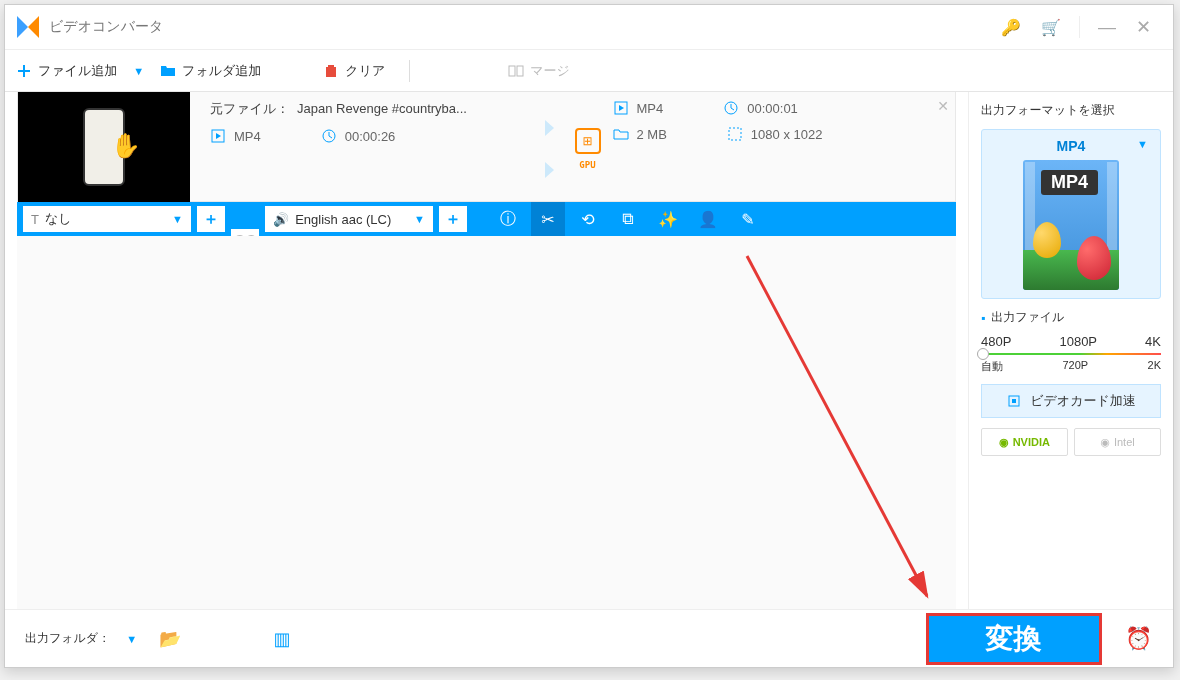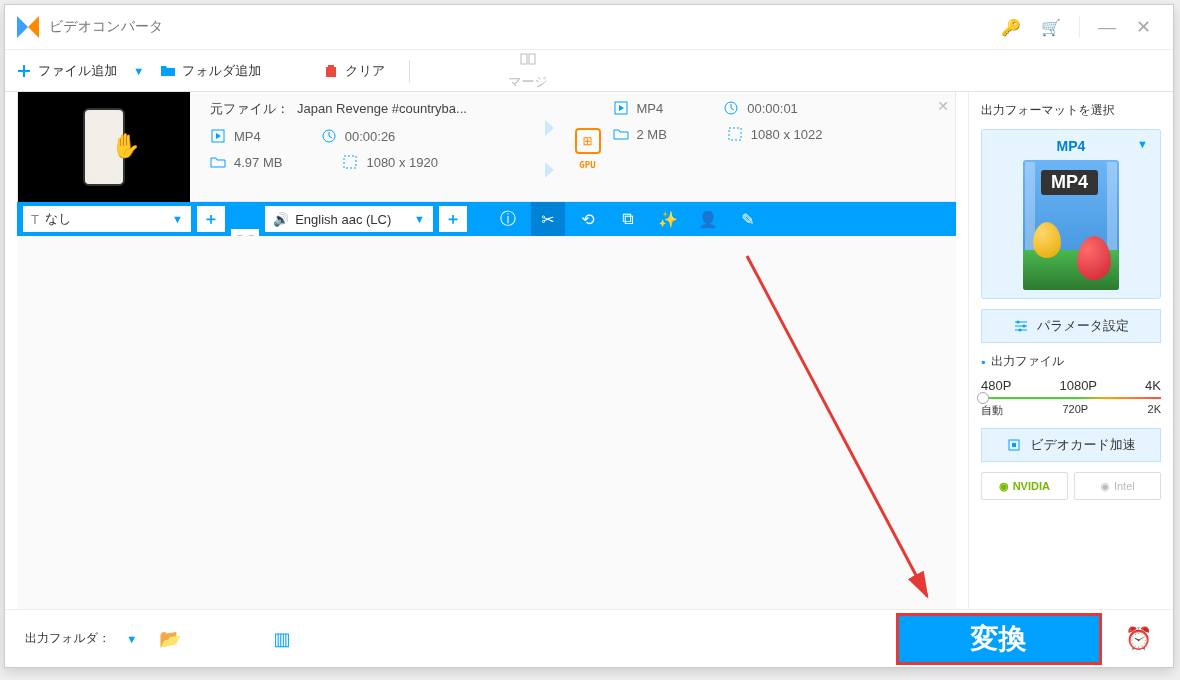--- a/index.html
+++ b/index.html
@@ -14,21 +14,21 @@
 .titlebar .icon { color: #ccc; font-size: 16px; padding: 0 10px; cursor: pointer; }
 .titlebar .icon.pink { color: #f5a9c0; }
 .titlebar .sep { width: 1px; height: 22px; background: #eee; margin: 0 8px; }
 .titlebar .winbtn { color: #aaa; font-size: 18px; padding: 0 10px; cursor: pointer; }
 .toolbar { height: 42px; display: flex; align-items: center; padding: 0 5px; border-bottom: 1px solid #e5e5e5; font-size: 13px; }
 .toolbar .tbtn { display: flex; align-items: center; gap: 6px; color: #333; padding: 4px 6px; cursor: pointer; }
 .toolbar .tbtn.plus svg { color: #00a0ff; }
 .toolbar .tbtn.folder svg { color: #00a0ff; }
 .toolbar .caret { color: #00a0ff; font-size: 11px; margin: 0 10px; cursor: pointer; }
 .toolbar .trash svg { color: #e74c3c; }
-.toolbar .merge { color: #bbb; margin-left: 80px; display: flex; align-items:center; gap:6px;flex-direction:column; }
+.toolbar .merge { color: #bbb; margin-left: 80px; display: flex; align-items:center; gap:6px; }
 .toolbar .vsep { width: 1px; height: 22px; background: #ddd; margin: 0 18px; }
 .body { flex: 1; display: flex; min-height: 0; }
 .left { flex: 1; display: flex; flex-direction: column; border-right: 1px solid #eee; padding: 0 12px; }
 .right { width: 204px; padding: 10px 12px 6px 12px; display: flex; flex-direction: column; gap: 10px; }
 .filerow { display: flex; height: 110px; gap: 12px; border: 1px solid #e8e8e8; border-top: none; background:#fafafa; }
 .thumb { width: 172px; height: 110px; background: #000; display:flex; align-items:center; justify-content:center; }
 .thumb .phone { width: 42px; height: 78px; background: #f1efe8; border-radius: 6px; border: 2px solid #333; position: relative; }
 .thumb .phone::after { content:"✋"; position:absolute; right:-18px; top:22px; font-size:24px; color:#fff; }
 .meta { flex: 1; display: flex; padding: 8px 8px 4px 8px; position:relative; font-size:13px; color:#555; }
 .meta .col { flex: 1; display: flex; flex-direction: column; gap: 10px; }
@@ -55,21 +55,21 @@
 .toolsrow .cc { color:#bbb;margin-top:46px; }
 .toolsrow .ticon { width:34px; height:34px; display:flex; align-items:center; justify-content:center; color:#fff; cursor:pointer; font-size:16px; }
 .toolsrow .ticon.active { background:#0082d6; }
 .canvas { flex: 1; background: #fafafa; position: relative; }
 .red-arrow { position:absolute; }
 .footer { height: 58px; border-top:1px solid #eee; display:flex; align-items:center; padding: 0 20px; gap: 10px; }
 .footer .flabel { font-size:12px; color:#333; }
 .footer .path { flex: 0 0 520px; height:24px; border:1px solid #ccc; font-size:12px; padding:2px 6px; }
 .footer .fic { color:#00a0ff; font-size:18px; cursor:pointer; padding:0 6px; }
 .footer .spacer { flex:1; }
-.footer .convert { width:206px; height:52px; background:#00a0ff; color:#fff; font-size:28px; font-weight:bold; display:flex; align-items:center; justify-content:center; border:3px solid #e53935; cursor:pointer; }
+.footer .convert { width:176px; height:52px; background:#00a0ff; color:#fff; font-size:28px; font-weight:bold; display:flex; align-items:center; justify-content:center; border:3px solid #e53935; cursor:pointer; }
 .footer .clock { color:#ffb300; font-size:22px; padding-left:14px; cursor:pointer; }
 .right .rtitle { font-size:12px; color:#333; }
 .fmtbox { background:#e6f4ff; border:1px solid #bfe3ff; border-radius:3px; padding:8px; }
 .fmtbox .hdr { display:flex; justify-content:center; position:relative; color:#0082d6; font-weight:bold; font-size:14px; }
 .fmtbox .hdr .car { position:absolute; right:4px; font-size:11px; color:#00a0ff; }
 .fmtimg { width: 96px; height: 130px; margin: 6px auto 0; background: linear-gradient(#6cb5f7, #3b8ed8); border-radius:3px; position:relative; overflow:hidden; }
 .fmtimg .strip { position:absolute; left:2px; top:2px; bottom:2px; width:10px; background:#fff; opacity:0.3; }
 .fmtimg .strip.r { left:auto; right:2px; }
 .fmtimg .mp4badge { background:#333; color:#fff; font-weight:bold; font-size:18px; padding:2px 10px; border-radius:3px; position:absolute; top:10px; left:18px; }
 .fmtimg .balloon { width:34px; height:44px; background: radial-gradient(circle at 30% 30%, #ff6b6b, #c23); border-radius:50% 50% 50% 50% / 60% 60% 40% 40%; position:absolute; }
@@ -156,34 +156,20 @@
                   <span>MP4</span>
                 </div>
               <div class="chip">
                   <svg viewBox="0 0 16 16">
                     <circle cx="8" cy="8" r="6" fill="none" stroke="currentColor"></circle>
                     <path d="M8 4v4l3 2" stroke="currentColor" fill="none"></path>
                   </svg>
                   <span>00:00:26</span>
                 </div>
             </div>
-            <div class="row">
-              <div class="chip">
-                  <svg viewBox="0 0 16 16">
-                    <path d="M1 4h5l1 2h8v7H1z" fill="none" stroke="currentColor"></path>
-                  </svg>
-                  <span>4.97 MB</span>
-                </div>
-              <div class="chip">
-                  <svg viewBox="0 0 16 16">
-                    <rect x="2" y="2" width="12" height="12" fill="none" stroke="currentColor" stroke-dasharray="2"></rect>
-                  </svg>
-                  <span>1080 x 1920</span>
-                </div>
-            </div>
           </div>
           <div class="arrow-divider"></div>
           <div class="mid">
             <div class="gpuicon">⊞</div>
             <div class="gpulbl">GPU</div>
           </div>
           <div class="col">
             <div class="row">
               <div class="chip">
                   <svg viewBox="0 0 16 16">
@@ -268,29 +254,20 @@
             <span class="car">▼</span>
           </div>
         <div class="fmtimg">
           <div class="strip"></div>
             <div class="strip r"></div>
           <div class="mp4badge">MP4</div>
           <div class="hills"></div>
           <div class="balloon b1"></div>
             <div class="balloon b2"></div>
         </div>
-      </div>
-      <div class="rbtn">
-        <svg viewBox="0 0 16 16">
-            <path stroke="currentColor" d="M2 4h12M2 8h12M2 12h12"></path>
-            <circle cx="5" cy="4" r="1.5" fill="currentColor"></circle>
-            <circle cx="11" cy="8" r="1.5" fill="currentColor"></circle>
-            <circle cx="7" cy="12" r="1.5" fill="currentColor"></circle>
-          </svg>
-        <span>パラメータ設定</span>
       </div>
       <div class="quick">
         <div class="qhdr">
             <span class="dot">▪</span>
             <span>出力ファイル</span>
           </div>
         <div class="scale">
           <span>480P</span>
           <span>1080P</span>
           <span>4K</span>

